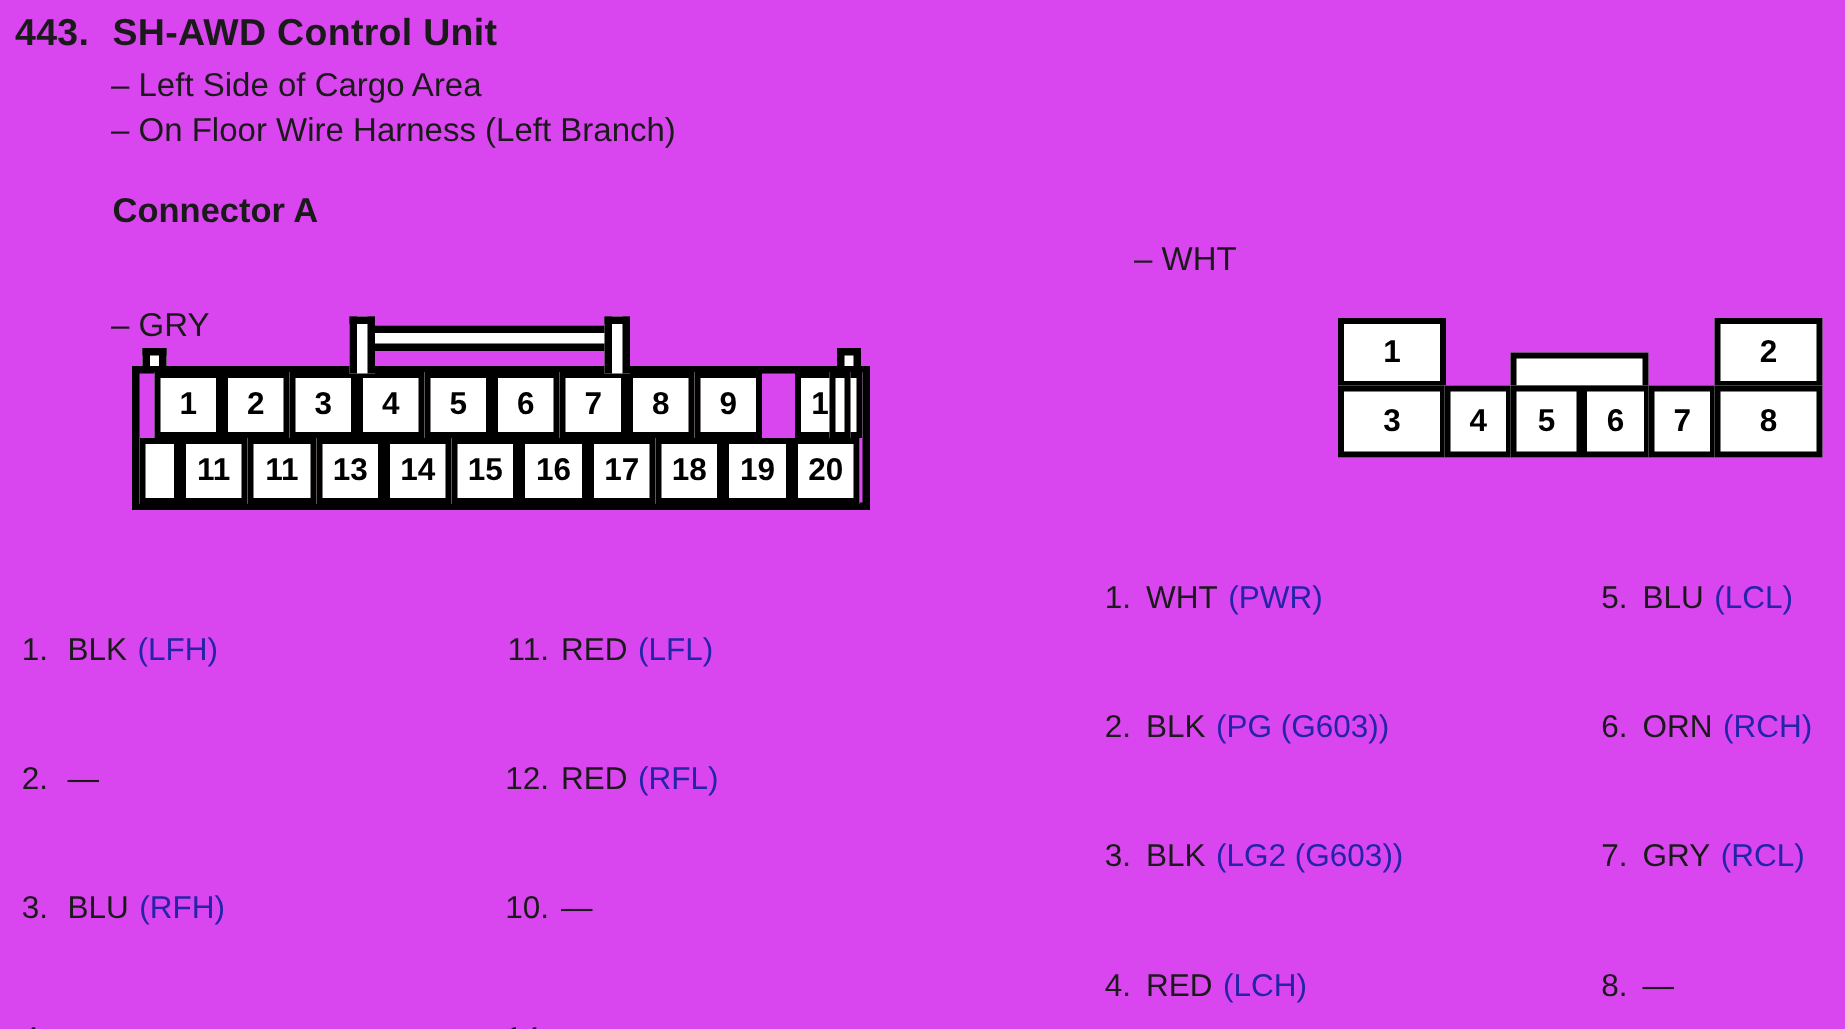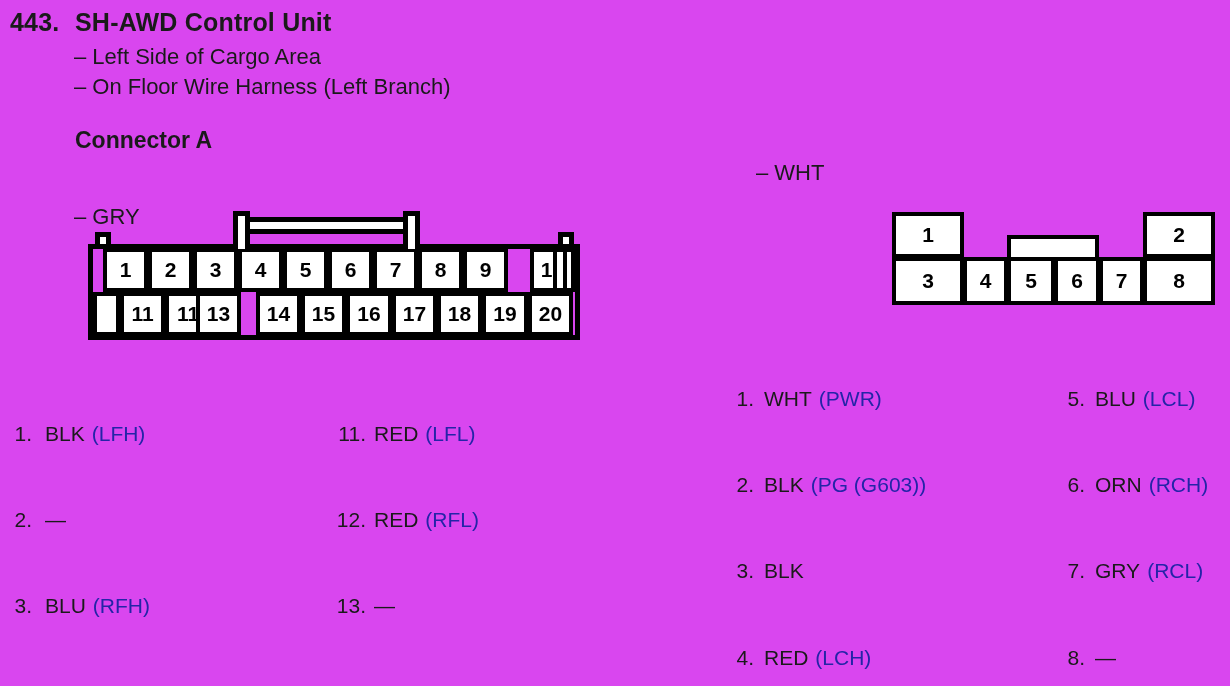--- a/index.html
+++ b/index.html
@@ -130,21 +130,21 @@
     <div class="cavity" style="left:240px; top:37px; width:45px; height:44px;">6</div>
     <div class="cavity" style="left:285px; top:37px; width:45px; height:44px;">7</div>
     <div class="cavity" style="left:330px; top:37px; width:45px; height:44px;">8</div>
     <div class="cavity" style="left:375px; top:37px; width:45px; height:44px;">9</div>
     <div class="cavity" style="left:442px; top:37px; width:45px; height:44px;">10</div>
     <div class="cavity" style="left:465px; top:37px; width:14px; height:44px;"></div>
 
     <div class="cavity" style="left:5px;   top:81px; width:27px; height:44px;"></div>
     <div class="cavity" style="left:32px;  top:81px; width:45px; height:44px;">11</div>
     <div class="cavity" style="left:77px;  top:81px; width:46px; height:44px;">11</div>
-    <div class="cavity" style="left:108px; top:81px; width:45px; height:44px;">13</div>
+    <div class="cavity" style="left:123px; top:81px; width:45px; height:44px;">13</div>
     <div class="cavity" style="left:168px; top:81px; width:45px; height:44px;">14</div>
     <div class="cavity" style="left:213px; top:81px; width:45px; height:44px;">15</div>
     <div class="cavity" style="left:258px; top:81px; width:46px; height:44px;">16</div>
     <div class="cavity" style="left:304px; top:81px; width:45px; height:44px;">17</div>
     <div class="cavity" style="left:349px; top:81px; width:45px; height:44px;">18</div>
     <div class="cavity" style="left:394px; top:81px; width:46px; height:44px;">19</div>
     <div class="cavity" style="left:440px; top:81px; width:45px; height:44px;">20</div>
   </div>
 
   <div class="conn-diagram conn-b" style="left:892px; top:212px; width:323px; height:93px;">
@@ -169,34 +169,34 @@
     
     
     
     
     
   </div>
 
   <div class="pinlist a2" style="left:335px; top:362px;">
     <div class="pin-row"><span class="pin-num">11.</span><span class="pin-wire">RED</span><span class="pin-signal">(LFL)</span></div>
     <div class="pin-row"><span class="pin-num">12.</span><span class="pin-wire">RED</span><span class="pin-signal">(RFL)</span></div>
-    <div class="pin-row"><span class="pin-num">13.</span><span class="pin-wire">—</span><span class="pin-signal"></span></div>
+    <div class="pin-row"><span class="pin-num">10.</span><span class="pin-wire">—</span><span class="pin-signal"></span></div>
     <div class="pin-row"><span class="pin-num">14.</span><span class="pin-wire">—</span><span class="pin-signal"></span></div>
     
     
     
     
     
     
   </div>
 
   <div class="pinlist b1" style="left:726px; top:327px;">
     <div class="pin-row"><span class="pin-num">1.</span><span class="pin-wire">WHT</span><span class="pin-signal">(PWR)</span></div>
     <div class="pin-row"><span class="pin-num">2.</span><span class="pin-wire">BLK</span><span class="pin-signal">(PG (G603))</span></div>
-    <div class="pin-row"><span class="pin-num">3.</span><span class="pin-wire">BLK</span></div>
+    <div class="pin-row"><span class="pin-num">3.</span><span class="pin-wire">BLK</span><span class="pin-signal">(LG2 (G603))</span></div>
     <div class="pin-row"><span class="pin-num">4.</span><span class="pin-wire">RED</span><span class="pin-signal">(LCH)</span></div>
   </div>
 
   <div class="pinlist b2" style="left:1057px; top:327px;">
     <div class="pin-row"><span class="pin-num">5.</span><span class="pin-wire">BLU</span><span class="pin-signal">(LCL)</span></div>
     <div class="pin-row"><span class="pin-num">6.</span><span class="pin-wire">ORN</span><span class="pin-signal">(RCH)</span></div>
     <div class="pin-row"><span class="pin-num">7.</span><span class="pin-wire">GRY</span><span class="pin-signal">(RCL)</span></div>
     <div class="pin-row"><span class="pin-num">8.</span><span class="pin-wire">—</span><span class="pin-signal"></span></div>
   </div>
 

